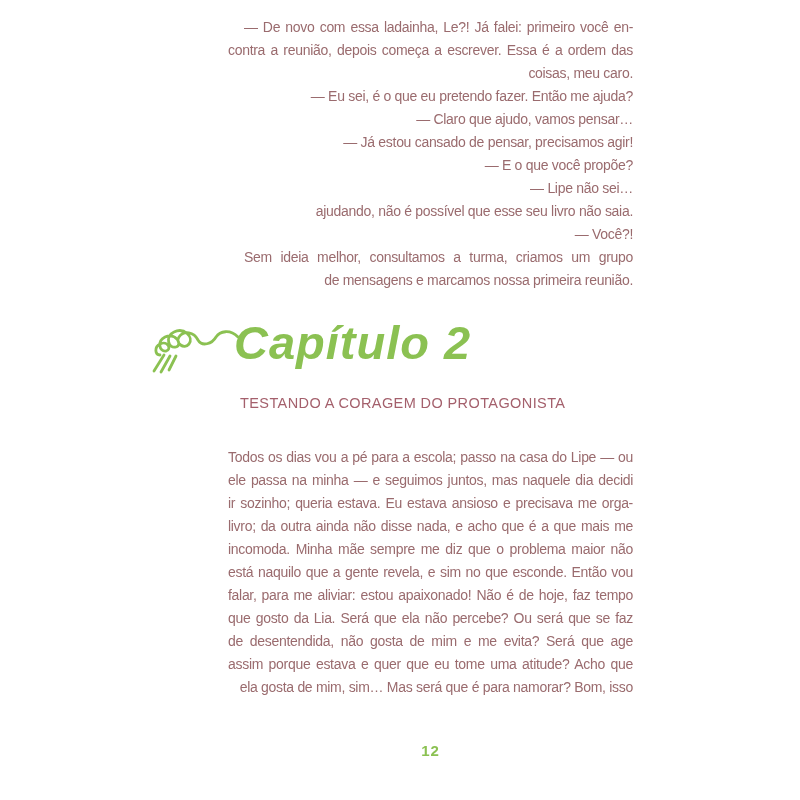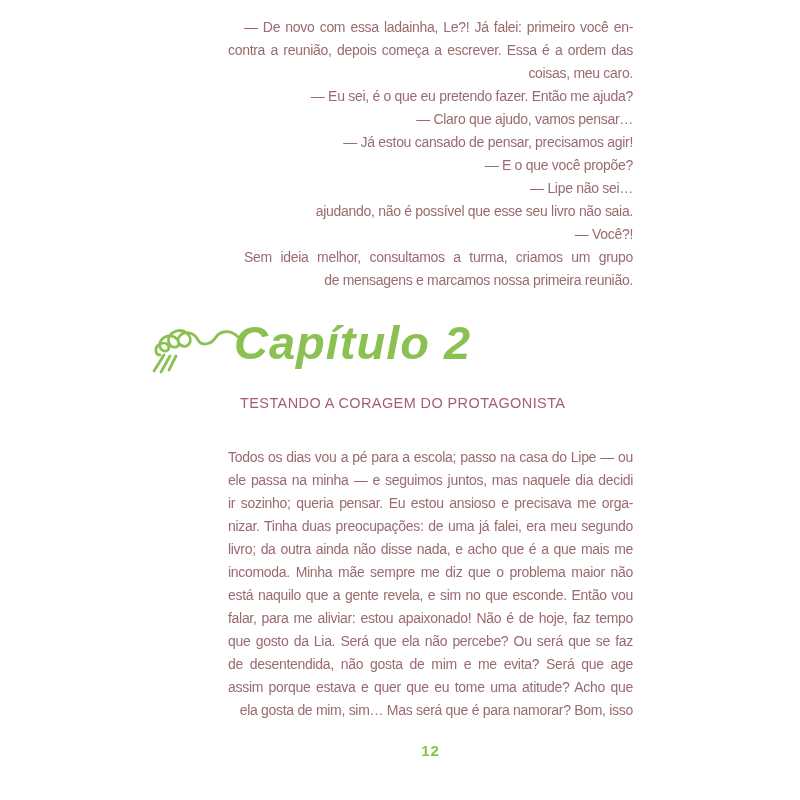--- a/index.html
+++ b/index.html
@@ -132,22 +132,21 @@
         <path d="M16,34 L6,50 M22,35 L13,51 M28,35 L21,49" stroke="#8bc152" stroke-width="2.8" stroke-linecap="round" fill="none"></path>
       </svg>
       <div class="script-title">Capítulo 2</div>
       <div class="subtitle">TESTANDO A CORAGEM DO PROTAGONISTA</div>
     </div>
 
     <section class="text-block">
         <div class="para">
           <div class="line just">Todos os dias vou a pé para a escola; passo na casa do Lipe — ou</div>
           <div class="line just">ele passa na minha — e seguimos juntos, mas naquele dia decidi</div>
-          <div class="line just">ir sozinho; queria pensar. Eu estou ansioso e precisava me orga-</div>
-          <div class="line just">nizar. Tinha duas preocupações: de uma já falei, era meu segundo</div>
+          <div class="line just">ir sozinho; queria estava. Eu estava ansioso e precisava me orga-</div>
           <div class="line just">livro; da outra ainda não disse nada, e acho que é a que mais me</div>
           <div class="line just">incomoda. Minha mãe sempre me diz que o problema maior não</div>
           <div class="line just">está naquilo que a gente revela, e sim no que esconde. Então vou</div>
           <div class="line just">falar, para me aliviar: estou apaixonado! Não é de hoje, faz tempo</div>
           <div class="line just">que gosto da Lia. Será que ela não percebe? Ou será que se faz</div>
           <div class="line just">de desentendida, não gosta de mim e me evita? Será que age</div>
           <div class="line just">assim porque estava e quer que eu tome uma atitude? Acho que</div>
           <div class="line">ela gosta de mim, sim… Mas será que é para namorar? Bom, isso</div>
         </div>
       </section>

